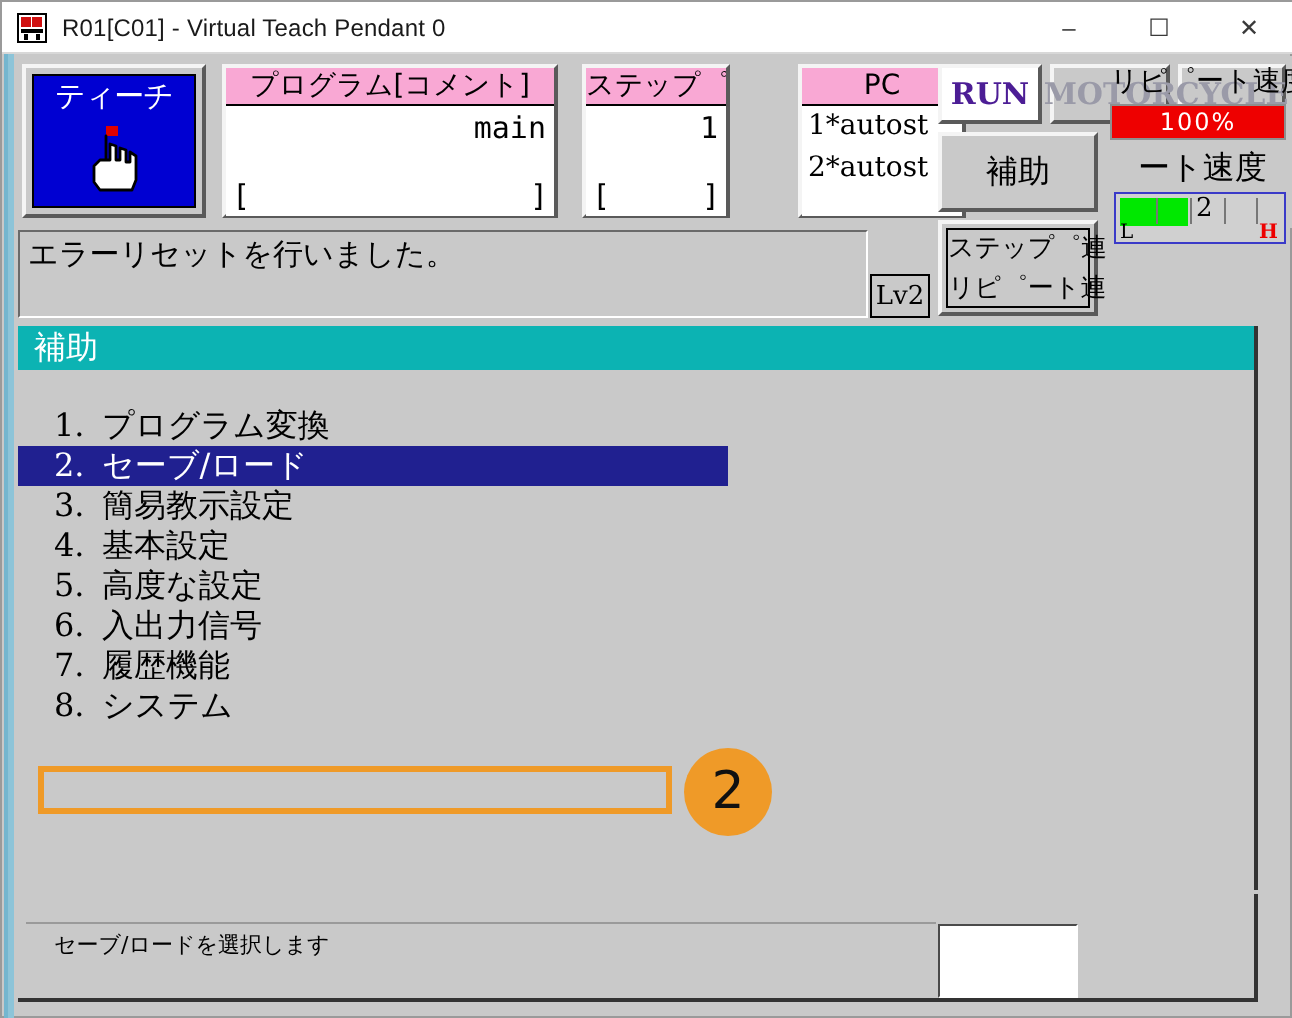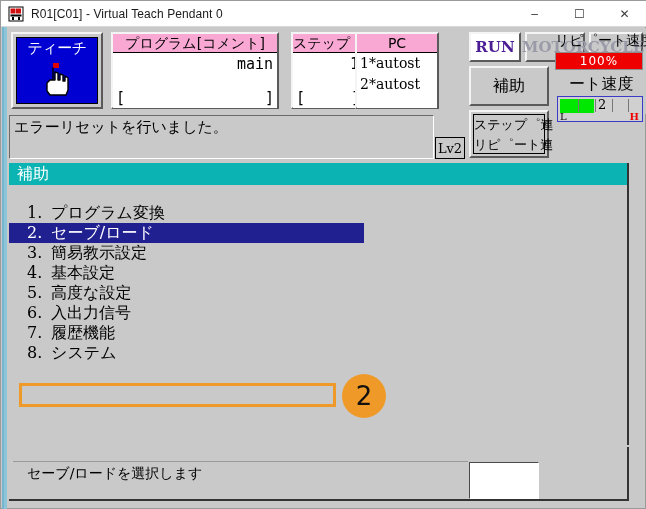--- a/index.html
+++ b/index.html
@@ -126,21 +126,21 @@
     font-size: 15px;
   }
   .fbrackets {
     position: absolute; left: 3px; right: 3px; bottom: 1px;
     display: flex; justify-content: space-between;
     font-size: 15px;
   }
 
   .panel-prog { left: 104px; top: 4px; width: 168px; height: 77px; }
   .panel-step { left: 284px; top: 4px; width: 74px; height: 77px; }
-  .panel-pc   { left: 348px; top: 4px; width: 84px; height: 77px; }
+  .panel-pc   { left: 392px; top: 4px; width: 84px; height: 77px; }
 
   .pc-line {
     font-family: "DejaVu Serif", serif;
     font-size: 14px; color: #000;
     padding-left: 3px; line-height: 21px;
     white-space: nowrap;
   }
 
   
   .rbtn {
@@ -322,21 +322,21 @@
     border-bottom: 2px solid #333;
     box-sizing: border-box;
   }
   .botline {
     position: absolute; left: 4px; top: 14px;
     width: 455px; height: 1px; background: #9a9a9a;
   }
   .bottext {
     position: absolute; left: 18px; top: 18px;
     font-family: "DejaVu Sans", sans-serif;
-    font-size: 14px; color: #000;
+    font-size: 11px; color: #000;
     white-space: nowrap;
   }
   .botinput {
     position: absolute; left: 460px; top: 15px;
     width: 70px; height: 37px;
     background: #ffffff;
     border-top: 1px solid #4a4a4a;
     border-left: 1px solid #4a4a4a;
     border-right: 1px solid #ffffff;
     border-bottom: 1px solid #ffffff;

